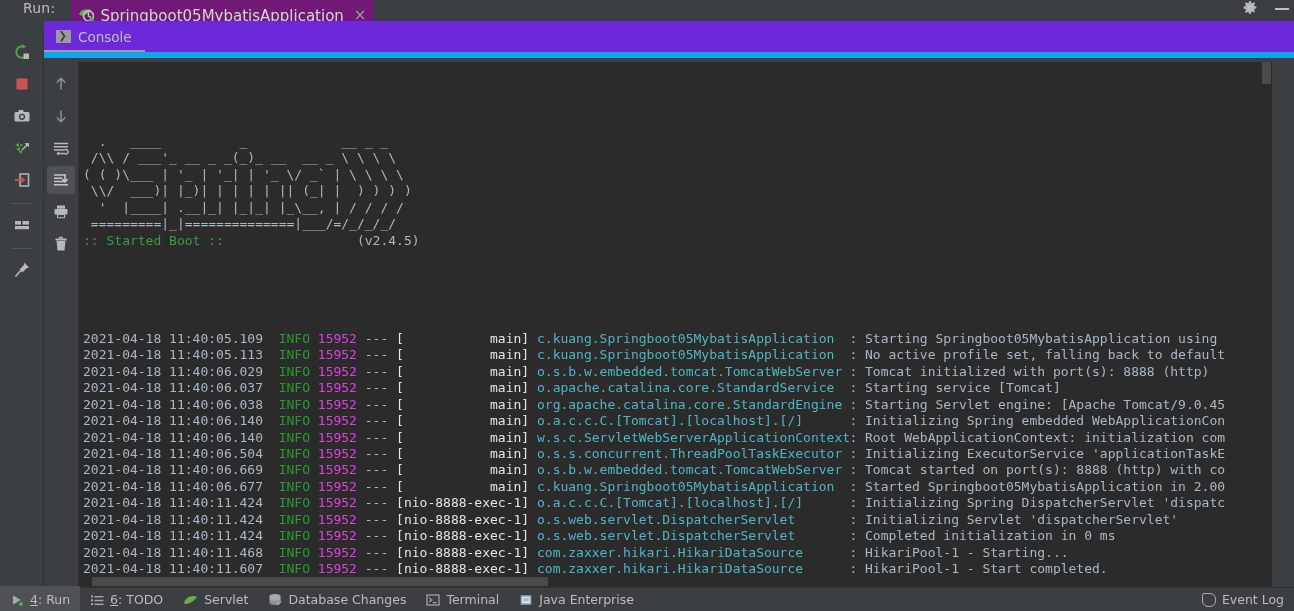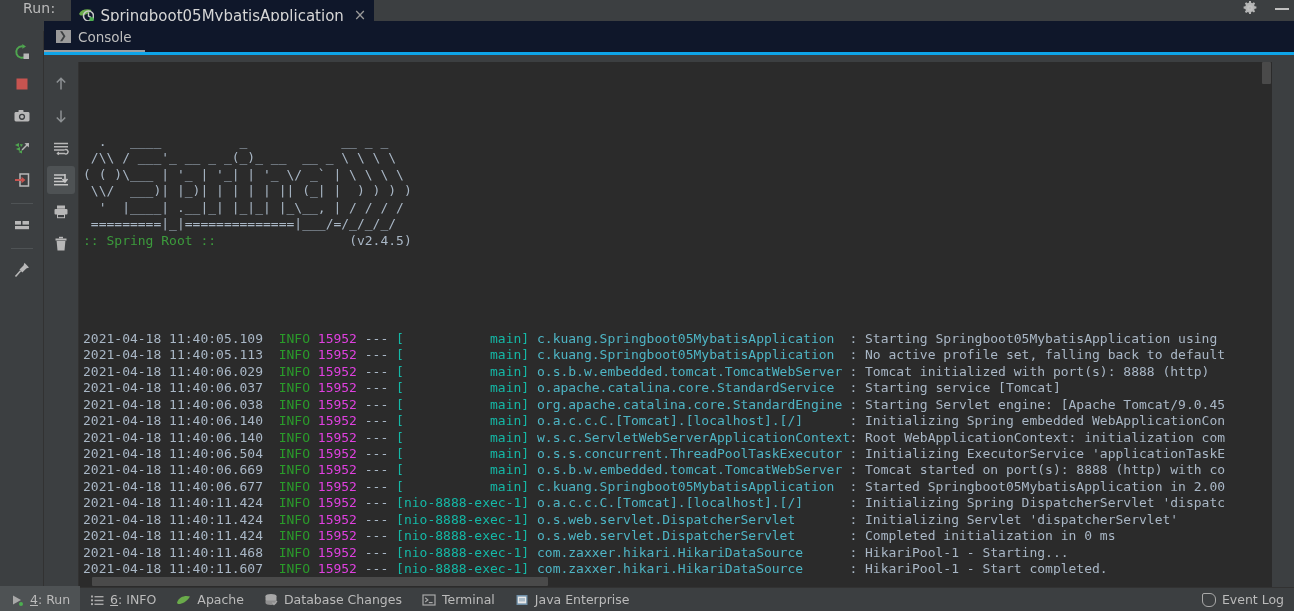--- a/index.html
+++ b/index.html
@@ -33,21 +33,21 @@
     font-size: 14px;
     color: #bbbbbb;
     letter-spacing: .2px;
   }
   .run-tab {
     margin-left: 16px;
     height: 31px;
     display: flex;
     align-items: center;
     padding: 0 8px 0 6px;
-    background: #0f172a;
+    background: #701a75;
     position: relative;
   }
   .run-tab::after {
     content: "";
     position: absolute;
     left: 0; right: 0; bottom: 0;
     height: 3px;
     background: #9b9fa1;
   }
   .run-tab-title {
@@ -89,24 +89,24 @@
     height: 1.6px;
     background: #c0c0c0;
   }
 
   
   .subtabs {
     position: absolute;
     top: 21px; left: 44px;
     width: 1250px;
     height: 31px;
-    background: #0f172a;
-    display: flex;
-    align-items: center;
-    border-bottom: 3px solid #0ea5e9;
+    background: #6d28d9;
+    display: flex;
+    align-items: center;
+    border-bottom: 6px solid #0ea5e9;
   }
   .subtab {
     height: 30px;
     display: flex;
     align-items: center;
     padding: 0 13px 0 12px;
     position: relative;
     cursor: default;
   }
   .subtab .lbl {
@@ -215,21 +215,21 @@
     white-space: pre;
   }
   .banner .sb { color: #3c9b3c; }
   .banner .ver { color: #a9b7c6; margin-top: 28px; }
 
   .logline { white-space: pre; }
   .c-ts   { color: #a9b7c6; }
   .c-lvl  { color: #2a9b2a; }
   .c-pid  { color: #e040e0; }
   .c-dash { color: #a9b7c6; }
-  .c-thr  { color: #14b8a6; }
+  .c-thr  { color: #e5e5e5; }
   .c-log  { color: #4eb5c5; }
   .c-msg  { color: #a9b7c6; }
 
   
   .vscroll-track {
     position: absolute;
     top: 62px; right: 22px;
     width: 11px;
     height: 526px;
     background: #2b2b2b;
@@ -459,21 +459,21 @@
 </div>
 
 <div class="console">
   <div class="console-inner">
     <div class="banner"><span>  .   ____          _            __ _ _</span>
 <span> /\\ / ___'_ __ _ _(_)_ __  __ _ \ \ \ \</span>
 <span>( ( )\___ | '_ | '_| | '_ \/ _` | \ \ \ \</span>
 <span> \\/  ___)| |_)| | | | | || (_| |  ) ) ) )</span>
 <span>  '  |____| .__|_| |_|_| |_\__, | / / / /</span>
 <span> =========|_|==============|___/=/_/_/_/</span>
-<span class="sb">:: Spring Root ::</span><span class="ver">                 </span><span class="ver">(v2.4.5)</span></div>
+<span class="sb">:: Started Boot ::</span><span class="ver">                 </span><span class="ver">(v2.4.5)</span></div>
     <div style="height:16px"></div>
     <div id="loglines"><div class="logline"><span class="c-ts">2021-04-18 11:40:05.109  </span><span class="c-lvl">INFO</span><span class="c-ts"> </span><span class="c-pid">15952</span><span class="c-dash"> --- </span><span class="c-thr">[           main] </span><span class="c-log" style="display: inline-block; width: 304.59px;">c.kuang.Springboot05MybatisApplication</span><span class="c-msg"> : Starting Springboot05MybatisApplication using</span></div><div class="logline"><span class="c-ts">2021-04-18 11:40:05.113  </span><span class="c-lvl">INFO</span><span class="c-ts"> </span><span class="c-pid">15952</span><span class="c-dash"> --- </span><span class="c-thr">[           main] </span><span class="c-log" style="display: inline-block; width: 304.59px;">c.kuang.Springboot05MybatisApplication</span><span class="c-msg"> : No active profile set, falling back to default</span></div><div class="logline"><span class="c-ts">2021-04-18 11:40:06.029  </span><span class="c-lvl">INFO</span><span class="c-ts"> </span><span class="c-pid">15952</span><span class="c-dash"> --- </span><span class="c-thr">[           main] </span><span class="c-log" style="display: inline-block; width: 304.59px;">o.s.b.w.embedded.tomcat.TomcatWebServer</span><span class="c-msg"> : Tomcat initialized with port(s): 8888 (http)</span></div><div class="logline"><span class="c-ts">2021-04-18 11:40:06.037  </span><span class="c-lvl">INFO</span><span class="c-ts"> </span><span class="c-pid">15952</span><span class="c-dash"> --- </span><span class="c-thr">[           main] </span><span class="c-log" style="display: inline-block; width: 304.59px;">o.apache.catalina.core.StandardService</span><span class="c-msg"> : Starting service [Tomcat]</span></div><div class="logline"><span class="c-ts">2021-04-18 11:40:06.038  </span><span class="c-lvl">INFO</span><span class="c-ts"> </span><span class="c-pid">15952</span><span class="c-dash"> --- </span><span class="c-thr">[           main] </span><span class="c-log" style="display: inline-block; width: 304.59px;">org.apache.catalina.core.StandardEngine</span><span class="c-msg"> : Starting Servlet engine: [Apache Tomcat/9.0.45</span></div><div class="logline"><span class="c-ts">2021-04-18 11:40:06.140  </span><span class="c-lvl">INFO</span><span class="c-ts"> </span><span class="c-pid">15952</span><span class="c-dash"> --- </span><span class="c-thr">[           main] </span><span class="c-log" style="display: inline-block; width: 304.59px;">o.a.c.c.C.[Tomcat].[localhost].[/]</span><span class="c-msg"> : Initializing Spring embedded WebApplicationCon</span></div><div class="logline"><span class="c-ts">2021-04-18 11:40:06.140  </span><span class="c-lvl">INFO</span><span class="c-ts"> </span><span class="c-pid">15952</span><span class="c-dash"> --- </span><span class="c-thr">[           main] </span><span class="c-log" style="display: inline-block; width: 304.59px;">w.s.c.ServletWebServerApplicationContext</span><span class="c-msg"> : Root WebApplicationContext: initialization com</span></div><div class="logline"><span class="c-ts">2021-04-18 11:40:06.504  </span><span class="c-lvl">INFO</span><span class="c-ts"> </span><span class="c-pid">15952</span><span class="c-dash"> --- </span><span class="c-thr">[           main] </span><span class="c-log" style="display: inline-block; width: 304.59px;">o.s.s.concurrent.ThreadPoolTaskExecutor</span><span class="c-msg"> : Initializing ExecutorService 'applicationTaskE</span></div><div class="logline"><span class="c-ts">2021-04-18 11:40:06.669  </span><span class="c-lvl">INFO</span><span class="c-ts"> </span><span class="c-pid">15952</span><span class="c-dash"> --- </span><span class="c-thr">[           main] </span><span class="c-log" style="display: inline-block; width: 304.59px;">o.s.b.w.embedded.tomcat.TomcatWebServer</span><span class="c-msg"> : Tomcat started on port(s): 8888 (http) with co</span></div><div class="logline"><span class="c-ts">2021-04-18 11:40:06.677  </span><span class="c-lvl">INFO</span><span class="c-ts"> </span><span class="c-pid">15952</span><span class="c-dash"> --- </span><span class="c-thr">[           main] </span><span class="c-log" style="display: inline-block; width: 304.59px;">c.kuang.Springboot05MybatisApplication</span><span class="c-msg"> : Started Springboot05MybatisApplication in 2.00</span></div><div class="logline"><span class="c-ts">2021-04-18 11:40:11.424  </span><span class="c-lvl">INFO</span><span class="c-ts"> </span><span class="c-pid">15952</span><span class="c-dash"> --- </span><span class="c-thr">[nio-8888-exec-1] </span><span class="c-log" style="display: inline-block; width: 304.59px;">o.a.c.c.C.[Tomcat].[localhost].[/]</span><span class="c-msg"> : Initializing Spring DispatcherServlet 'dispatc</span></div><div class="logline"><span class="c-ts">2021-04-18 11:40:11.424  </span><span class="c-lvl">INFO</span><span class="c-ts"> </span><span class="c-pid">15952</span><span class="c-dash"> --- </span><span class="c-thr">[nio-8888-exec-1] </span><span class="c-log" style="display: inline-block; width: 304.59px;">o.s.web.servlet.DispatcherServlet</span><span class="c-msg"> : Initializing Servlet 'dispatcherServlet'</span></div><div class="logline"><span class="c-ts">2021-04-18 11:40:11.424  </span><span class="c-lvl">INFO</span><span class="c-ts"> </span><span class="c-pid">15952</span><span class="c-dash"> --- </span><span class="c-thr">[nio-8888-exec-1] </span><span class="c-log" style="display: inline-block; width: 304.59px;">o.s.web.servlet.DispatcherServlet</span><span class="c-msg"> : Completed initialization in 0 ms</span></div><div class="logline"><span class="c-ts">2021-04-18 11:40:11.468  </span><span class="c-lvl">INFO</span><span class="c-ts"> </span><span class="c-pid">15952</span><span class="c-dash"> --- </span><span class="c-thr">[nio-8888-exec-1] </span><span class="c-log" style="display: inline-block; width: 304.59px;">com.zaxxer.hikari.HikariDataSource</span><span class="c-msg"> : HikariPool-1 - Starting...</span></div><div class="logline"><span class="c-ts">2021-04-18 11:40:11.607  </span><span class="c-lvl">INFO</span><span class="c-ts"> </span><span class="c-pid">15952</span><span class="c-dash"> --- </span><span class="c-thr">[nio-8888-exec-1] </span><span class="c-log" style="display: inline-block; width: 304.59px;">com.zaxxer.hikari.HikariDataSource</span><span class="c-msg"> : HikariPool-1 - Start completed.</span></div></div>
     
   </div>
 </div>
 
 <div class="console-rightgap"></div>
 <div class="vscroll-track">
   <div class="vscroll-thumb"></div>
 </div>
@@ -496,30 +496,30 @@
     <span>
       <svg width="14" height="14" viewBox="0 0 14 14">
         <rect x="1" y="2.5" width="2" height="2" fill="#a8a8a8"></rect>
         <rect x="4.5" y="3" width="9" height="1.4" fill="#a8a8a8"></rect>
         <rect x="1" y="6.3" width="2" height="2" fill="#a8a8a8"></rect>
         <rect x="4.5" y="6.8" width="9" height="1.4" fill="#a8a8a8"></rect>
         <rect x="1" y="10.1" width="2" height="2" fill="#a8a8a8"></rect>
         <rect x="4.5" y="10.6" width="9" height="1.4" fill="#a8a8a8"></rect>
       </svg>
     </span>
-    <span class="si-lbl"><u>6</u><span>: INFO</span></span>
+    <span class="si-lbl"><u>6</u><span>: TODO</span></span>
   </div>
 
   <div class="status-item">
     <span>
       <svg width="15" height="14" viewBox="0 0 15 14">
         <path d="M1 9.5 C3 3.5, 9.5 2, 14 3.5 C11 9, 5 11.5, 1.8 11 Z" fill="#6aab4a"></path>
       </svg>
     </span>
-    <span class="si-lbl">Apache</span>
+    <span class="si-lbl">Servlet</span>
   </div>
 
   <div class="status-item">
     <span>
       <svg width="14" height="14" viewBox="0 0 14 14">
         <ellipse cx="7" cy="3" rx="5.5" ry="2" fill="#a8a8a8"></ellipse>
         <path d="M1.5 3 L1.5 7 C1.5 8.1, 4 9, 7 9 C10 9, 12.5 8.1, 12.5 7 L12.5 3" fill="#a8a8a8"></path>
         <path d="M1.5 7.5 L1.5 10 C1.5 11.1, 4 12, 7 12 C10 12, 12.5 11.1, 12.5 10 L12.5 7.5" fill="#8f8f8f"></path>
         <path d="M8.5 9.5 L10 11.5 L13 7.8" stroke="#a8a8a8" stroke-width="1.3" fill="none"></path>
       </svg>

